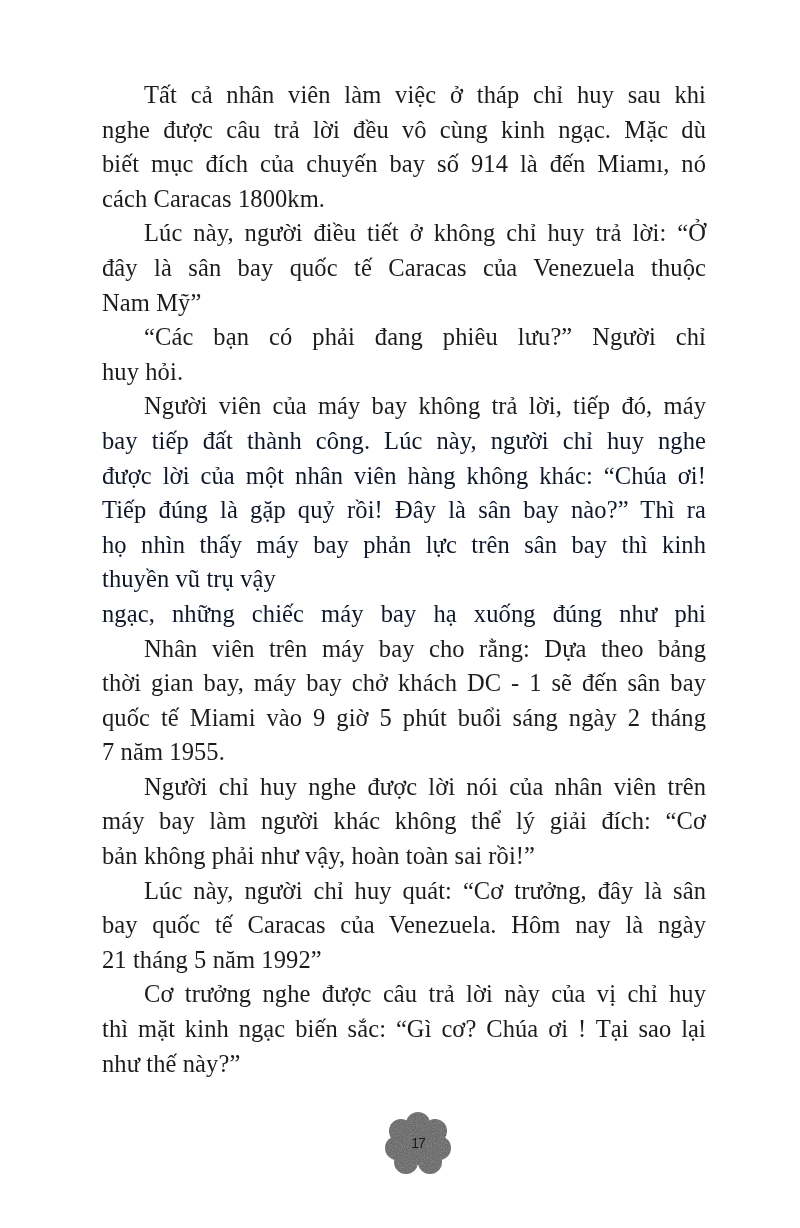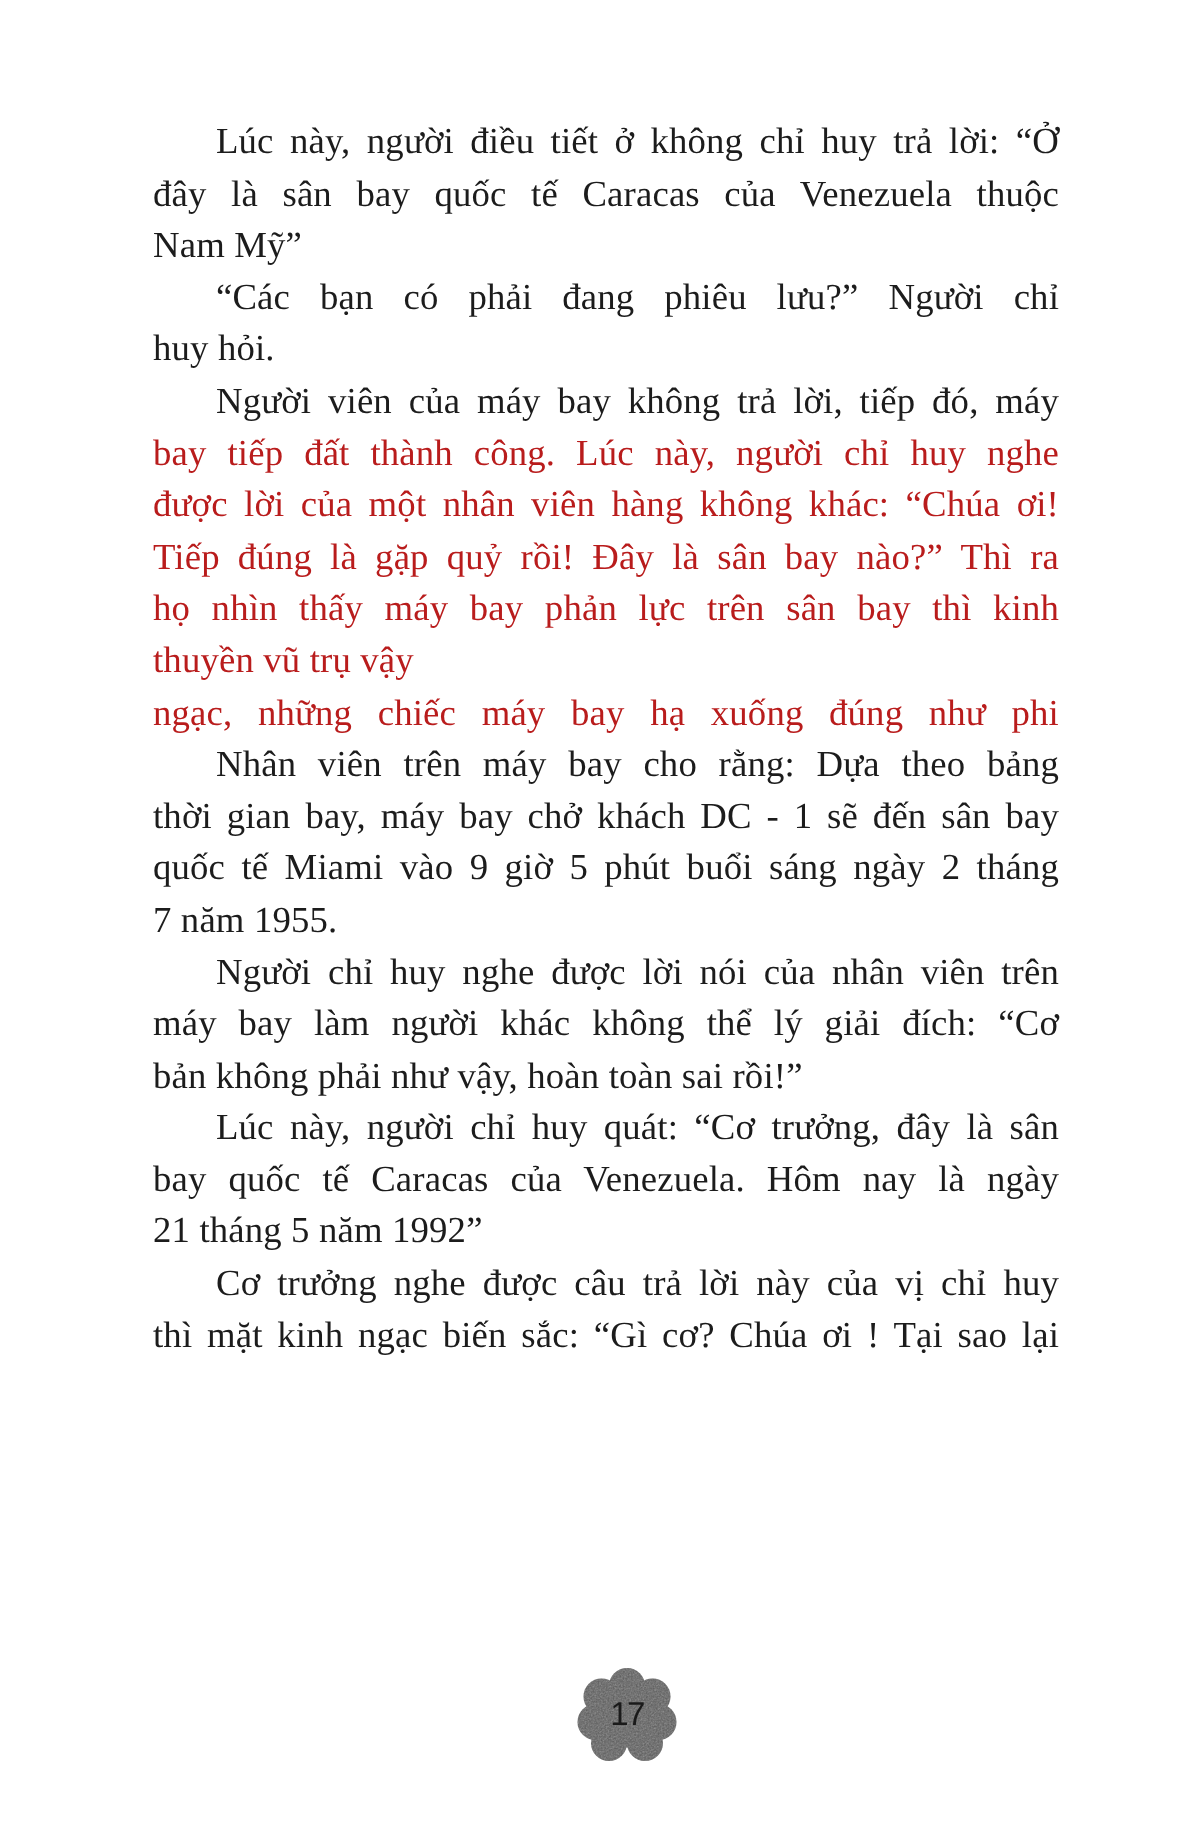--- a/index.html
+++ b/index.html
@@ -43,52 +43,58 @@
       height: 34.6px;
     }
     .line.first {
       padding-left: 42px;
     }
     .line.last {
       text-align-last: left;
     }
     .line.faded {
       filter: blur(0.35px);
-      color: #b91c1c;
+      color: #0f172a;
     }
     .page-number-badge {
       position: absolute;
       left: 380px;
       top: 1110px;
       width: 76px;
       height: 66px;
     }
     .page-number-badge svg {
       position: absolute;
       left: 0; top: 0;
     }
     .page-number {
       position: absolute;
       left: 0; top: 0;
       width: 76px;
       height: 66px;
       line-height: 66px;
       text-align: center;
       font-family: "Liberation Sans", "DejaVu Sans", sans-serif;
-      font-size: 22px;
+      font-size: 14px;
       color: #1a1a1a;
       letter-spacing: -1px;
     }
   </style>
 </head>
 <body>
 
 <div class="page">
   <div class="text-block">
 
+    <div class="para">
+      <span class="line first">Tất cả nhân viên làm việc ở tháp chỉ huy sau khi</span>
+      <span class="line">nghe được câu trả lời đều vô cùng kinh ngạc. Mặc dù</span>
+      <span class="line">biết mục đích của chuyến bay số 914 là đến Miamı, nó</span>
+      <span class="line last">cách Caracas 1800km.</span>
+    </div>
 
     <div class="para">
       <span class="line first">Lúc này, người điều tiết ở không chỉ huy trả lời: “Ở</span>
       <span class="line">đây là sân bay quốc tế Caracas của Venezuela thuộc</span>
       <span class="line last">Nam Mỹ”</span>
     </div>
 
     <div class="para">
       <span class="line first">“Các bạn có phải đang phiêu lưu?”   Người chỉ</span>
       <span class="line last">huy hỏi.</span>
@@ -119,20 +125,21 @@
 
     <div class="para">
       <span class="line first">Lúc này, người chỉ huy quát: “Cơ trưởng, đây là sân</span>
       <span class="line">bay quốc tế Caracas của Venezuela. Hôm nay là ngày</span>
       <span class="line last">21 tháng 5 năm 1992”</span>
     </div>
 
     <div class="para">
       <span class="line first">Cơ trưởng nghe được câu trả lời này của vị chỉ huy</span>
       <span class="line">thì mặt kinh ngạc biến sắc: “Gì cơ? Chúa ơi ! Tại sao lại</span>
+      <span class="line last">như thế này?”</span>
     </div>
 
   </div>
 
   <div class="page-number-badge">
     <svg width="76" height="66" viewBox="0 0 76 66">
       <defs>
         <filter id="grain" x="0" y="0" width="100%" height="100%">
           <feTurbulence type="fractalNoise" baseFrequency="0.9" numOctaves="2" result="noise"></feTurbulence>
           <feColorMatrix type="saturate" values="0" in="noise" result="gnoise"></feColorMatrix>

